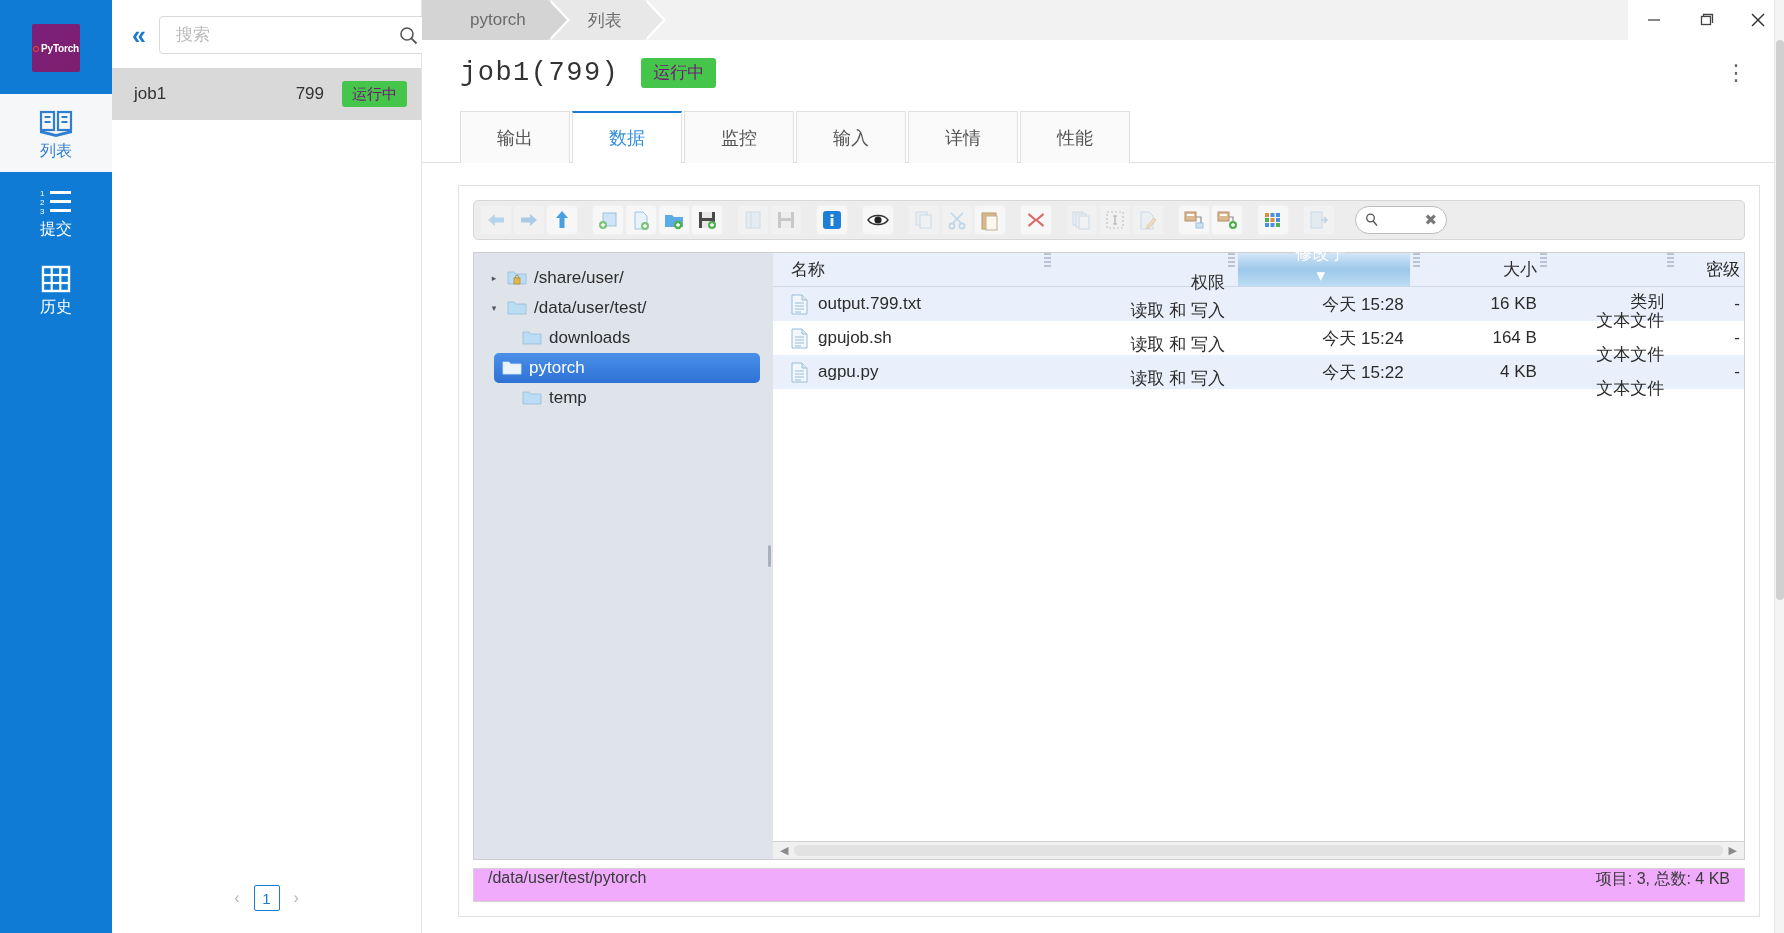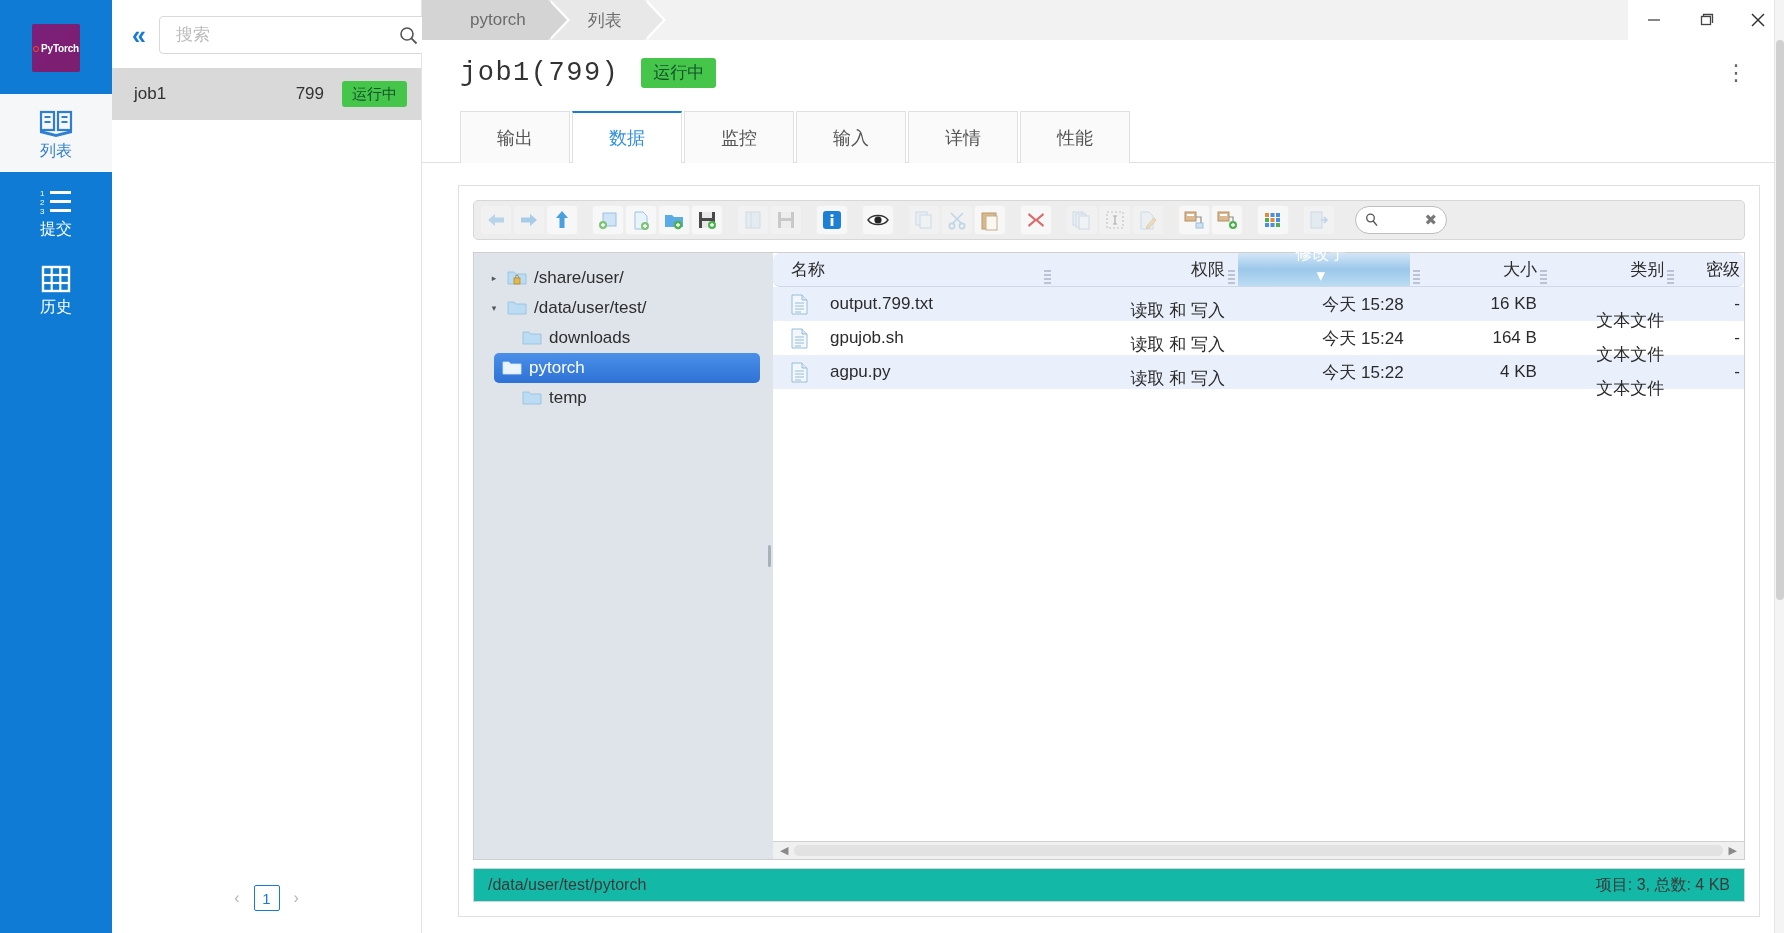--- a/index.html
+++ b/index.html
@@ -58,21 +58,21 @@
   .searchbox input::placeholder { color: #bcbcbc; }
   .search-icon { width: 19px; height: 19px; flex: 0 0 19px; }
 
   .job-row {
     height: 52px; background: #d9d9d9; display: flex; align-items: center;
     padding: 0 14px 0 22px; cursor: pointer; gap: 6px;
   }
   .job-name { font-size: 17px; color: #333; flex: 1; }
   .job-id { font-size: 17px; color: #333; margin-right: 12px; }
   .badge-run {
-    background: #45c64b; color: #14532d; font-size: 15px; border-radius: 3px;
+    background: #45c64b; color: #701a75; font-size: 15px; border-radius: 3px;
     padding: 4px 10px; line-height: 1.15;
   }
   .list-spacer { flex: 1; background: #fff; }
   .pager { display: flex; align-items: center; justify-content: center; gap: 10px; padding: 14px 0 22px; }
   .pg-arrow { color: #b6b6b6; font-size: 16px; cursor: pointer; padding: 0 4px; }
   .pg-num {
     width: 26px; height: 26px; border: 1px solid #1a7ad4; color: #1a7ad4;
     display: flex; align-items: center; justify-content: center; font-size: 15px;
     cursor: pointer; border-radius: 2px;
   }
@@ -161,22 +161,22 @@
   .twist { width: 12px; font-size: 9px; color: #555; flex:0 0 12px; text-align:center;}
   .folder-ico { width: 20px; height: 16px; flex: 0 0 20px; }
   .splitter {
     width: 7px; flex: 0 0 7px; background: #dfe4ea; display: flex;
     align-items: center; justify-content: center; cursor: col-resize;
   }
   .grip { width: 3px; height: 22px; background: #aab1ba; border-radius: 2px; }
 
   .filelist { flex: 1; background: #fff; display: flex; flex-direction: column; min-width: 0; }
   .fl-head {
-    display: flex; background: #eaf0fb; height: 34px; align-items: flex-end;
-    font-size: 17px; color: #2b2b2b; border-bottom: 1px solid #cfd8e6; border-radius: 7px;
+    display: flex; background: #eaf0fb; height: 34px; align-items: flex-start;
+    font-size: 17px; color: #2b2b2b; border-bottom: 1px solid #cfd8e6;
   }
   .fl-head .hcell { display: flex; align-items: center; height: 100%; position: relative; }
   .hsep { width: 7px; height: 16px; flex:0 0 7px;
     background: repeating-linear-gradient(to bottom, #b9c3d4 0 2px, transparent 2px 4px);
     margin: 0 3px; }
   .hcell.sorted {
     background: linear-gradient(180deg,#d3e6f7 0%,#9cc8ea 50%,#bcdcf2 100%);
     color: #fff;
     flex-direction: column;
   }
@@ -184,34 +184,34 @@
   .col-perm  { width: 180px; justify-content: flex-end; margin-top: 13px; }
   .col-mod   { width: 180px; justify-content: flex-end; padding-right: 6px; }
   .col-size  { width: 120px; justify-content: flex-end; }
   .col-type  { width: 120px; justify-content: flex-end; margin-top: 32px; }
   .col-cls   { width: 70px; justify-content: flex-end; padding-right: 4px;}
 
   .fl-row { display: flex; height: 34px; align-items: center; font-size: 17px; color: #2b2b2b; cursor: pointer; }
   .fl-row.odd { background: #eaf0fb; }
   .fl-row.even { background: #ffffff; }
   .fl-row .cell { display: flex; align-items: center; height: 100%; }
-  .fl-row .col-name { gap: 22px; }
+  .fl-row .col-name { gap: 10px; }
   .file-ico { width: 17px; height: 21px; flex: 0 0 17px; }
   .fl-rows { flex: 1; min-height: 0; }
 
   .hscroll {
     height: 18px; background: #f0f0f0; border-top: 1px solid #d0d0d0;
     display: flex; align-items: center; padding: 0 4px;
   }
   .hs-arrow { color: #8a8a8a; font-size: 11px; padding: 0 3px; cursor: pointer;}
   .hs-track { flex: 1; height: 11px; background: #e2e2e2; border-radius: 5px; margin: 0 3px; }
 
   .statusbar {
-    height: 34px; margin: 8px 14px 14px 14px; background: #14b8a6;
-    border: 1px solid #d4d4d4; display: flex; align-items: center;
+    height: 34px; margin: 8px 14px 14px 14px; background: #f0abfc;
+    border: 1px solid #d4d4d4; display: flex; 
     padding: 0 14px; font-size: 16px; color: #3a3a3a;
   }
   .status-right { margin-left: auto; }
 
   
   .outer-scroll {
     position: absolute; right: 0; top: 0; width: 10px; height: 933px;
     background: #f4f4f4; border-left: 1px solid #e6e6e6;
   }
   .outer-thumb { position: absolute; top: 40px; left: 1px; width: 8px; height: 560px; background: #d0d0d0; border-radius: 4px; }

